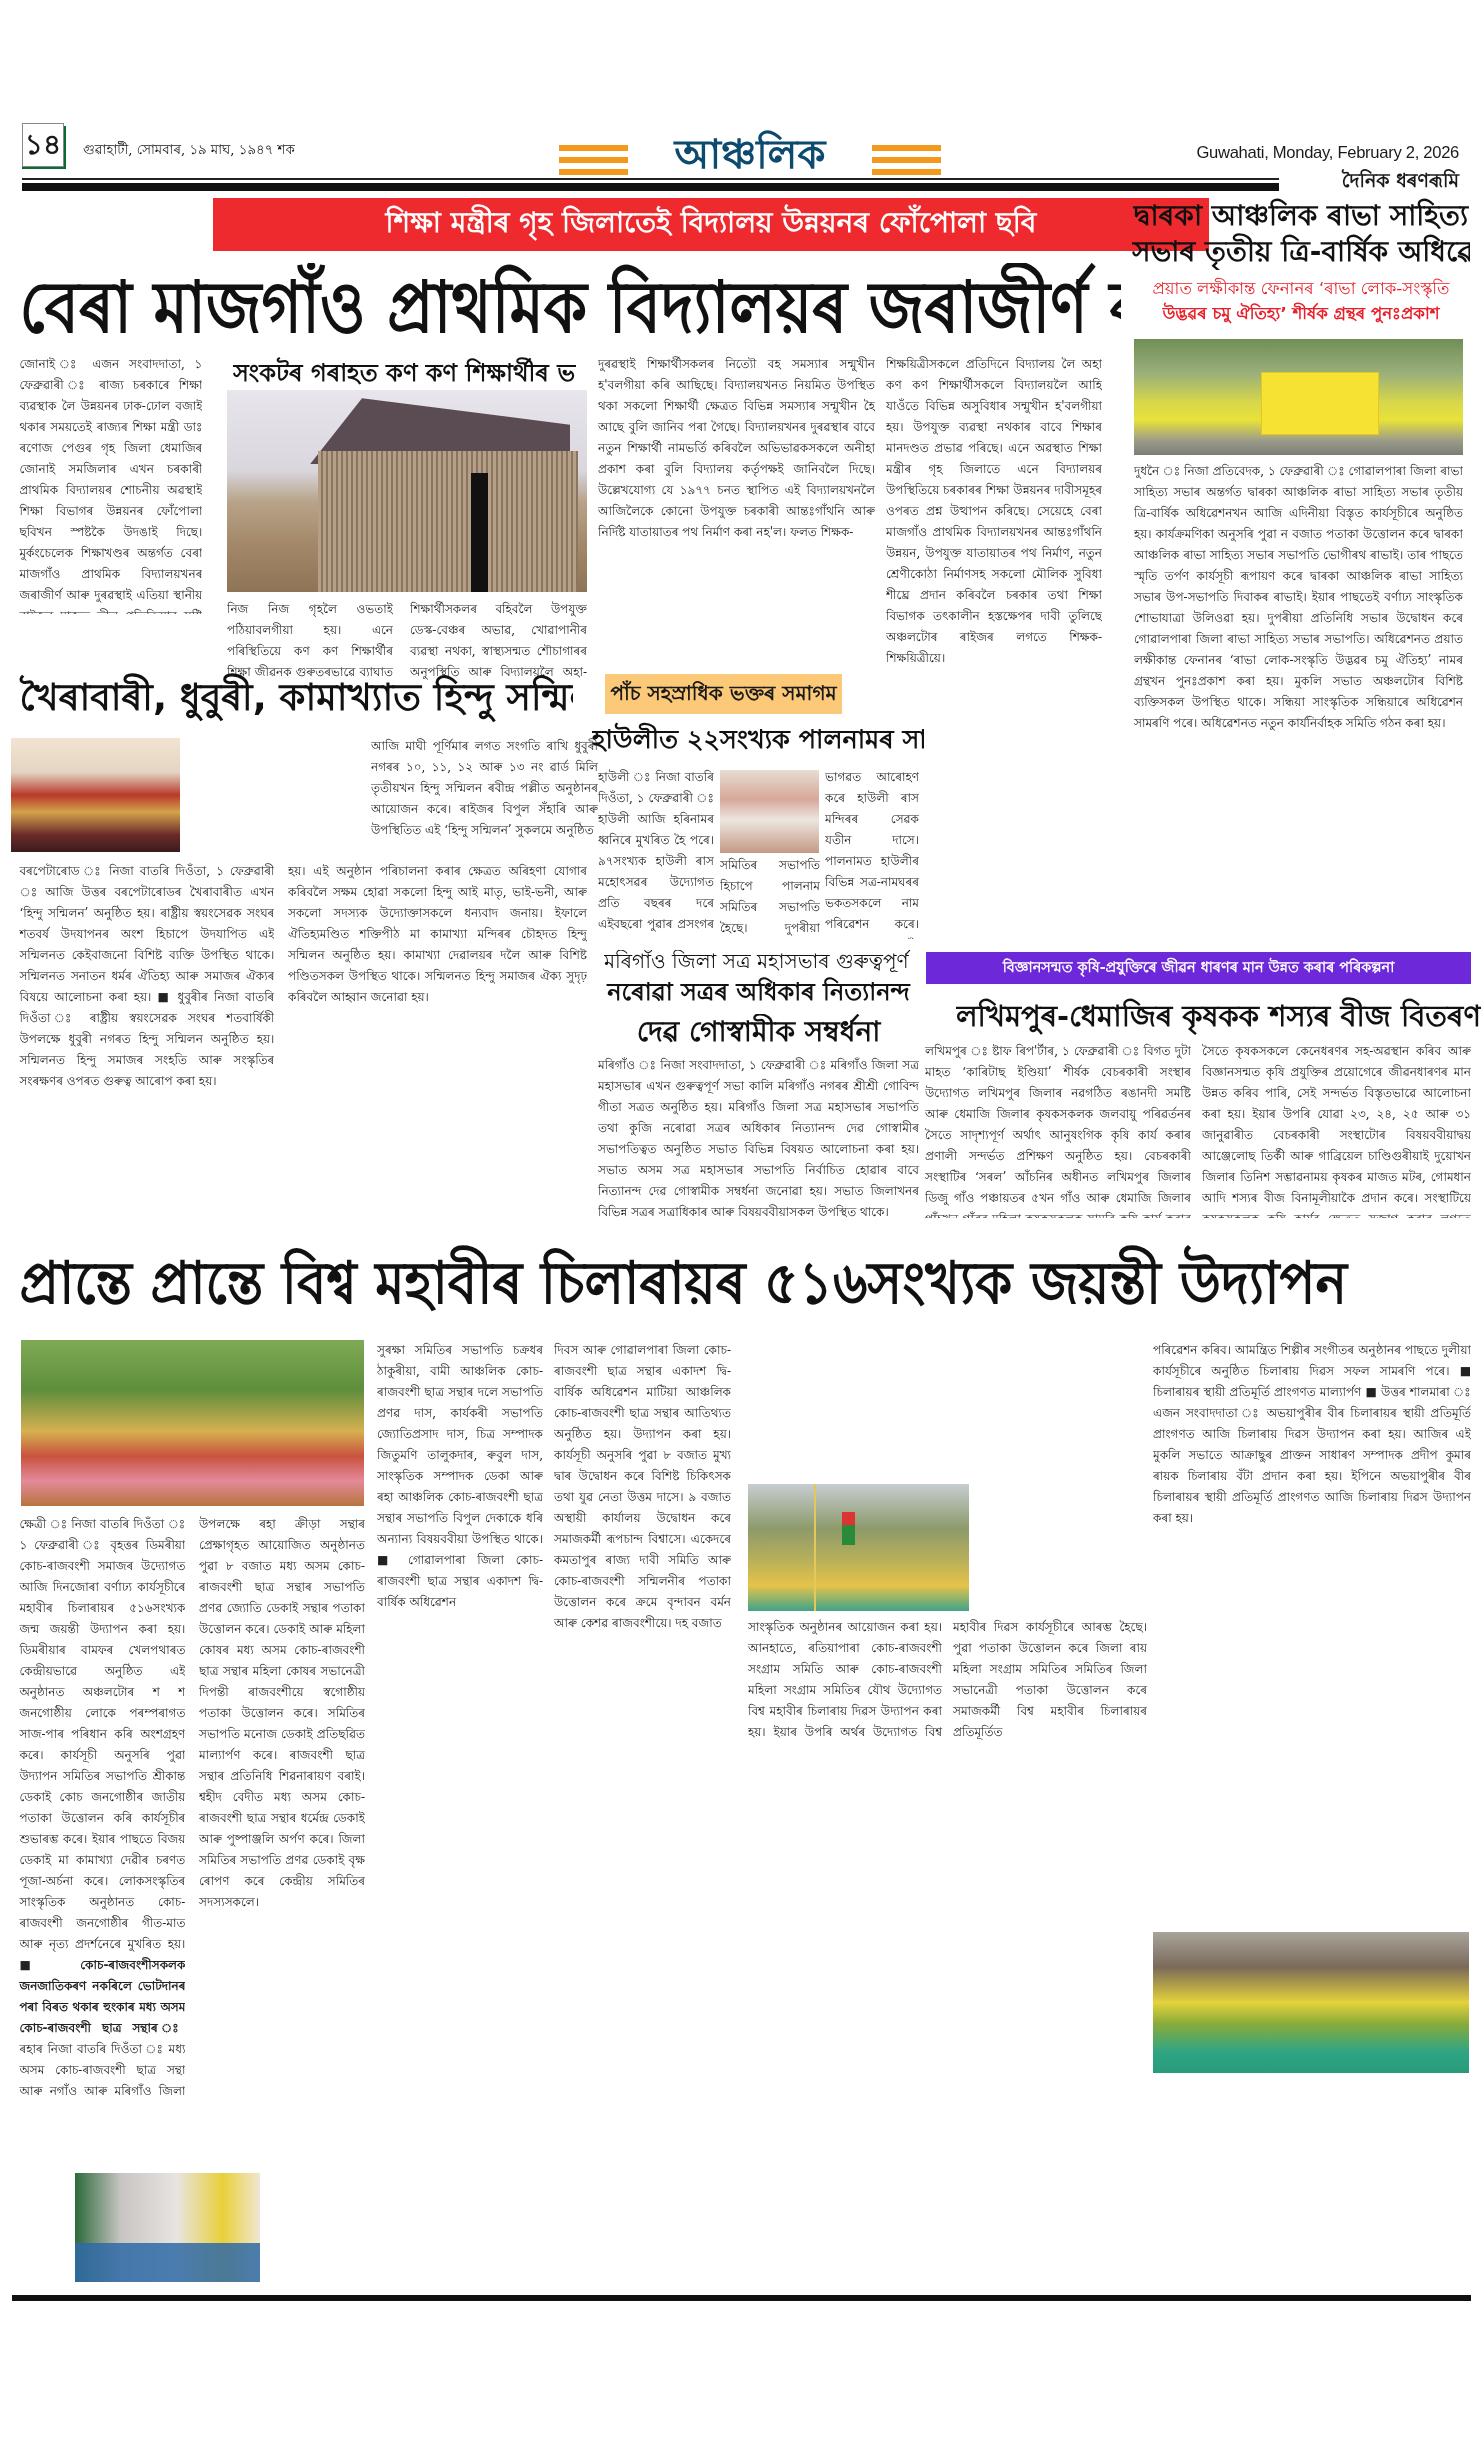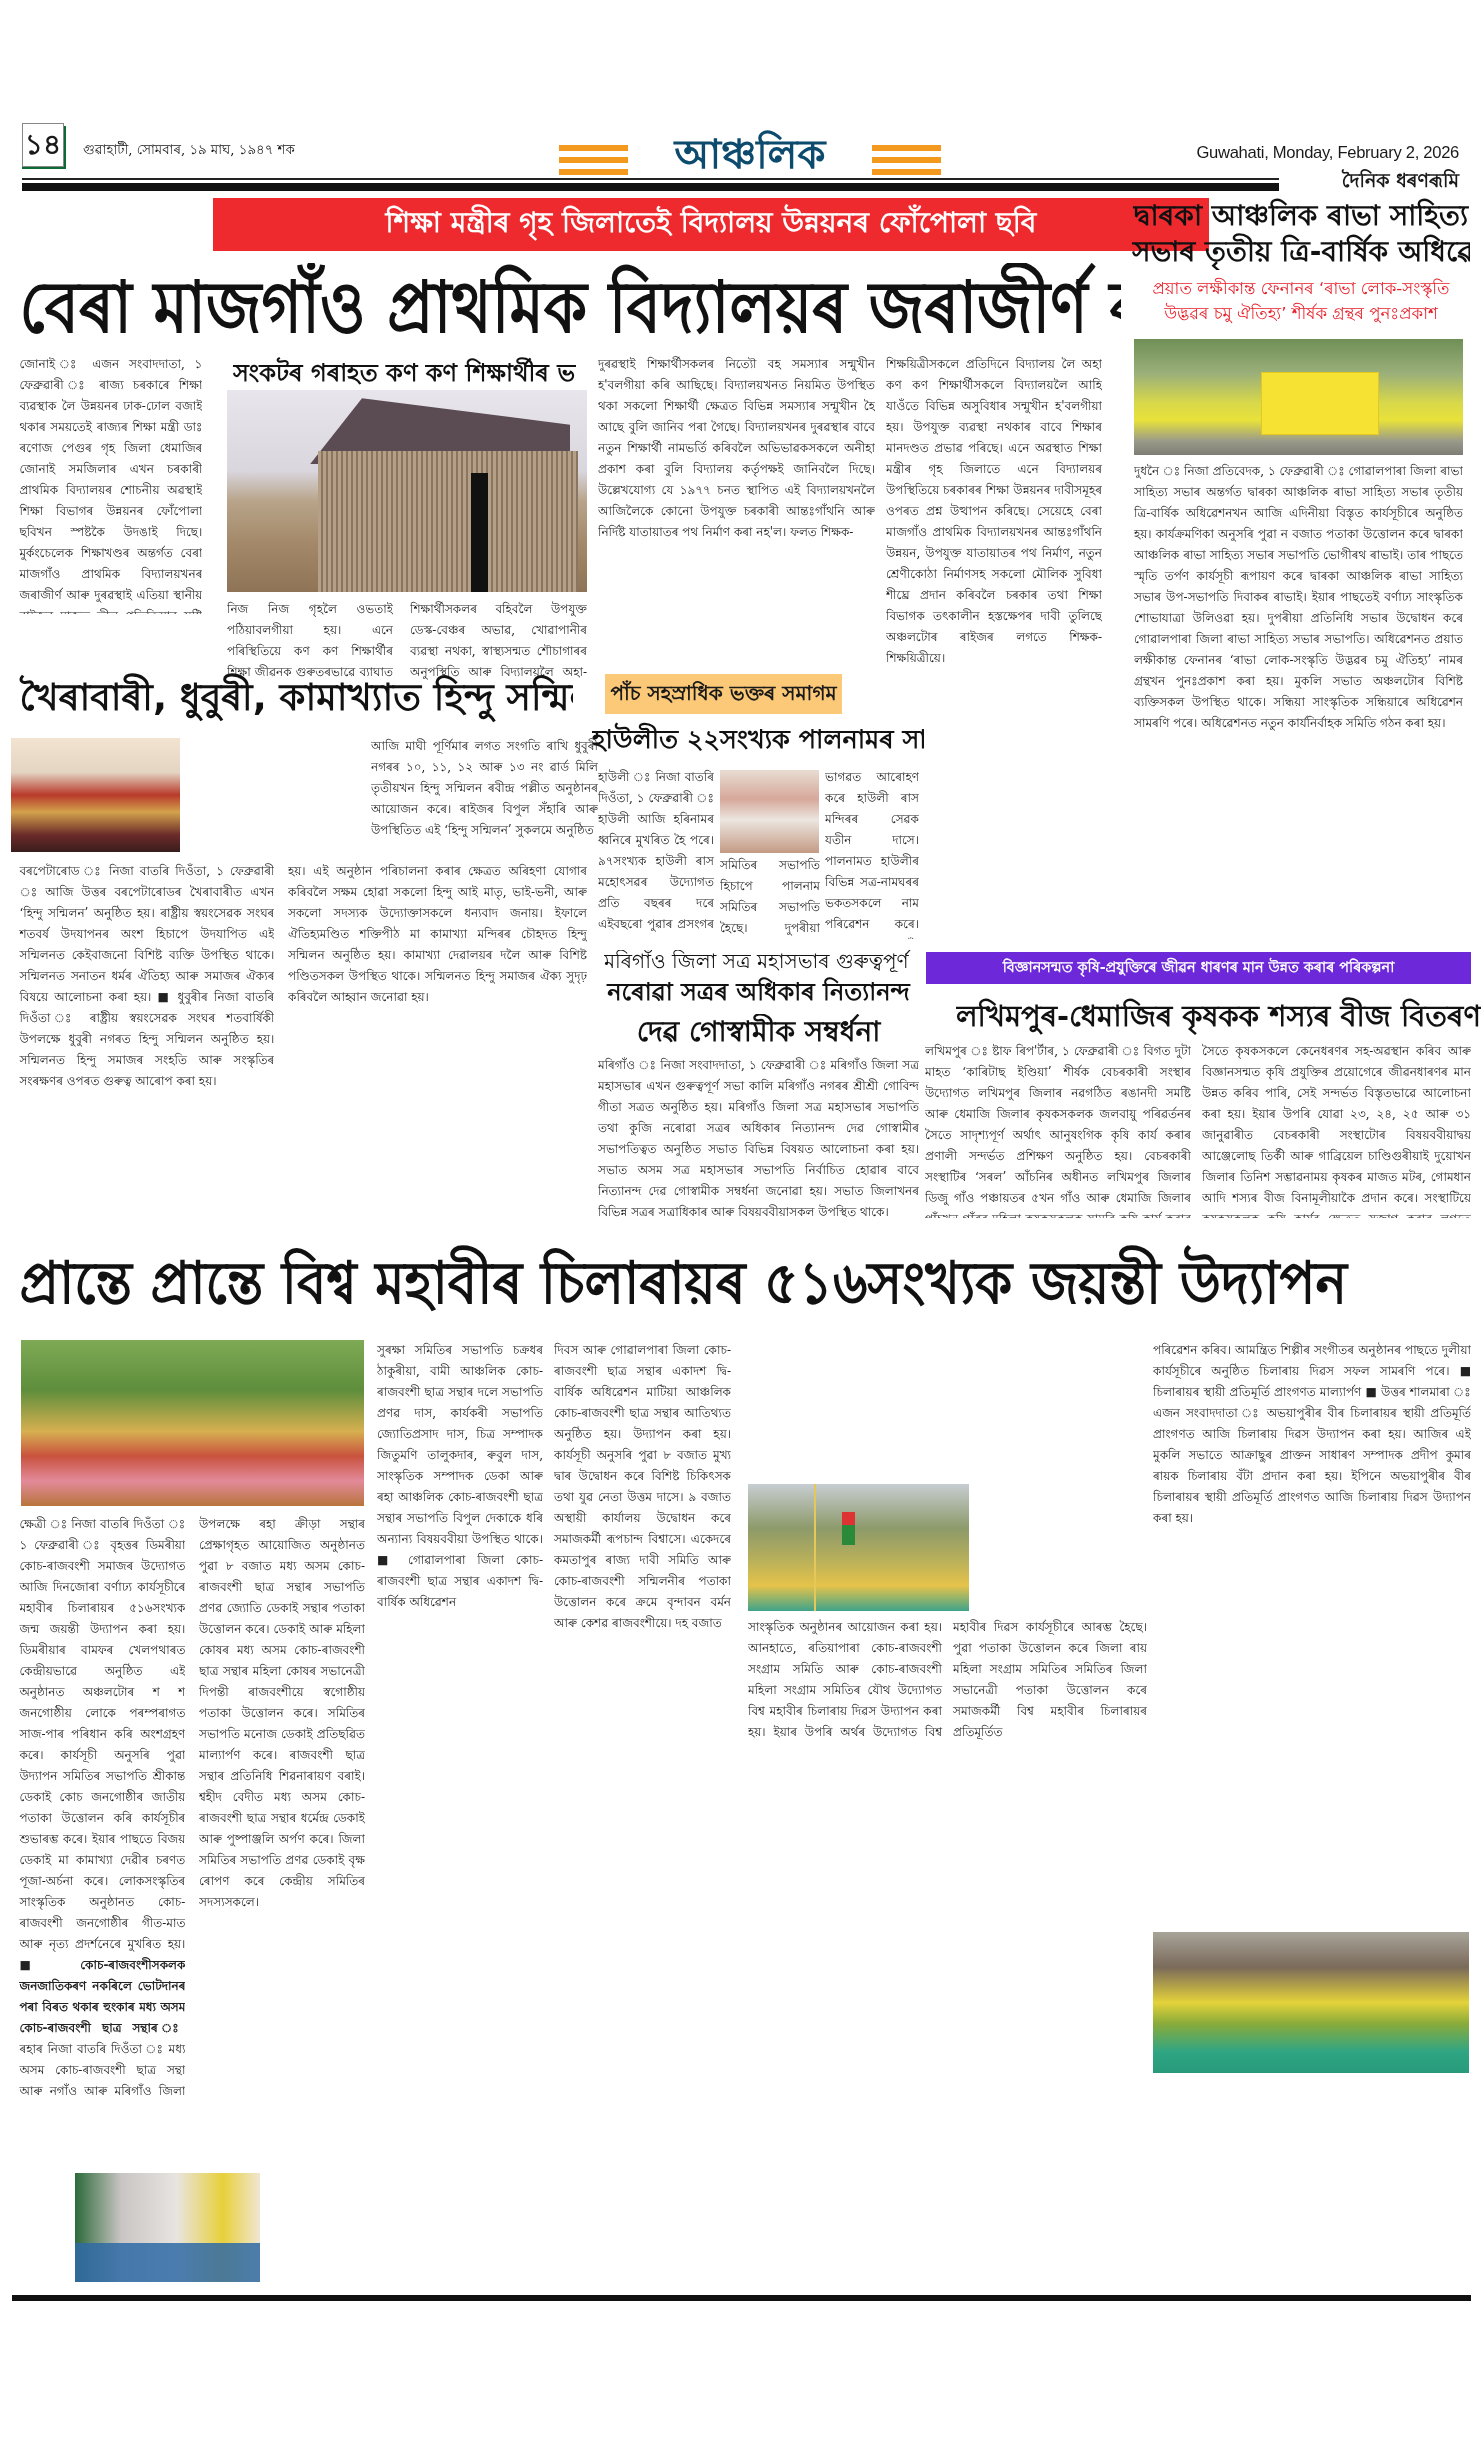--- a/index.html
+++ b/index.html
@@ -60,21 +60,21 @@
   <div style="position:absolute;left:244px;top:83px;width:16.6px;height:119px;background:#111;"></div>
 </div>
 <div class="abs txt" style="left:227px;top:599px;width:166px;height:86px;"><span>নিজ নিজ গৃহলৈ ওভতাই পঠিয়াবলগীয়া হয়। এনে পৰিস্থিতিয়ে কণ কণ শিক্ষাৰ্থীৰ শিক্ষা জীৱনক গুৰুতৰভাৱে ব্যাঘাত জন্মিছে। ইয়াৰ উপৰি বিদ্যালয়খনত</span></div>
 <div class="abs txt" style="left:410px;top:599px;width:177px;height:86px;"><span>শিক্ষাৰ্থীসকলৰ বহিবলৈ উপযুক্ত ডেস্ক-বেঞ্চৰ অভাৱ, খোৱাপানীৰ ব্যৱস্থা নথকা, স্বাস্থ্যসন্মত শৌচাগাৰৰ অনুপস্থিতি আৰু বিদ্যালয়লৈ অহা-যোৱাৰ বাট-পথৰ</span></div>
 <div class="abs txt" style="left:598px;top:288px;width:277px;height:399px;padding-top:66px;box-sizing:border-box;"><span>দুৰৱস্থাই শিক্ষাৰ্থীসকলৰ নিত্যৌ বহ সমস্যাৰ সন্মুখীন হ'বলগীয়া কৰি আছিছে। বিদ্যালয়খনত নিয়মিত উপস্থিত থকা সকলো শিক্ষাৰ্থী ক্ষেত্ৰত বিভিন্ন সমস্যাৰ সন্মুখীন হৈ আছে বুলি জানিব পৰা গৈছে। বিদ্যালয়খনৰ দুৰৱস্থাৰ বাবে নতুন শিক্ষাৰ্থী নামভৰ্তি কৰিবলৈ অভিভাৱকসকলে অনীহা প্ৰকাশ কৰা বুলি বিদ্যালয় কৰ্তৃপক্ষই জানিবলৈ দিছে। উল্লেখযোগ্য যে ১৯৭৭ চনত স্থাপিত এই বিদ্যালয়খনলৈ আজিলৈকে কোনো উপযুক্ত চৰকাৰী আন্তঃগাঁথনি আৰু নিৰ্দিষ্ট যাতায়াতৰ পথ নিৰ্মাণ কৰা নহ'ল। ফলত শিক্ষক-</span></div>
 <div class="abs txt" style="left:886px;top:354px;width:216px;height:332px;"><span>শিক্ষয়িত্ৰীসকলে প্ৰতিদিনে বিদ্যালয় লৈ অহা কণ কণ শিক্ষাৰ্থীসকলে বিদ্যালয়লৈ আহি যাওঁতে বিভিন্ন অসুবিধাৰ সন্মুখীন হ'বলগীয়া হয়। উপযুক্ত ব্যৱস্থা নথকাৰ বাবে শিক্ষাৰ মানদণ্ডত প্ৰভাৱ পৰিছে। এনে অৱস্থাত শিক্ষা মন্ত্ৰীৰ গৃহ জিলাতে এনে বিদ্যালয়ৰ উপস্থিতিয়ে চৰকাৰৰ শিক্ষা উন্নয়নৰ দাবীসমূহৰ ওপৰত প্ৰশ্ন উত্থাপন কৰিছে। সেয়েহে বেৰা মাজগাঁও প্ৰাথমিক বিদ্যালয়খনৰ আন্তঃগাঁথনি উন্নয়ন, উপযুক্ত যাতায়াতৰ পথ নিৰ্মাণ, নতুন শ্ৰেণীকোঠা নিৰ্মাণসহ সকলো মৌলিক সুবিধা শীঘ্ৰে প্ৰদান কৰিবলৈ চৰকাৰ তথা শিক্ষা বিভাগক তৎকালীন হস্তক্ষেপৰ দাবী তুলিছে অঞ্চলটোৰ ৰাইজৰ লগতে শিক্ষক-শিক্ষয়িত্ৰীয়ে।</span></div>
 
 <div class="abs hl" style="left:1132px;top:197px;width:338px;text-align:center;font-size:28px;line-height:37px;">দ্বাৰকা আঞ্চলিক ৰাভা সাহিত্য</div>
 <div class="abs hl" style="left:1132px;top:233px;width:338px;text-align:center;font-size:28px;line-height:37px;">সভাৰ তৃতীয় ত্ৰি-বাৰ্ষিক অধিৱেশন</div>
 <div class="abs hl" style="left:1132px;top:277px;width:338px;text-align:center;font-size:16.6px;line-height:23px;color:#E8202A;font-weight:normal;">প্ৰয়াত লক্ষীকান্ত ফেনানৰ ‘ৰাভা লোক-সংস্কৃতি</div>
-<div class="abs hl" style="left:1132px;top:302px;width:338px;text-align:center;font-size:16.6px;line-height:23px;color:#E8202A;font-weight:normal;">উদ্ভৱৰ চমু ঐতিহ্য’ শীৰ্ষক গ্ৰন্থৰ পুনঃপ্ৰকাশ</div>
+<div class="abs hl" style="left:1132px;top:302px;width:338px;text-align:center;font-size:16.6px;line-height:23px;color:#E8202A;font-weight:bold;">উদ্ভৱৰ চমু ঐতিহ্য’ শীৰ্ষক গ্ৰন্থৰ পুনঃপ্ৰকাশ</div>
 <div class="abs photo" style="left:1134px;top:339px;width:329px;height:116px;background:linear-gradient(180deg,#6f8f56 0%,#9bb07a 30%,#d8d84a 55%,#e8e23a 70%,#9a9a8a 88%,#7d7d74 100%);" title="rabha-procession-photo">
   <div style="position:absolute;left:127px;top:33px;width:116px;height:61px;background:#f5e232;border:1.1px solid #e3c820;"></div>
 </div>
 <div class="abs txt" style="left:1134px;top:461px;width:329px;height:426px;"><span>দুধনৈ ঃ নিজা প্ৰতিবেদক, ১ ফেব্ৰুৱাৰী ঃ গোৱালপাৰা জিলা ৰাভা সাহিত্য সভাৰ অন্তৰ্গত দ্বাৰকা আঞ্চলিক ৰাভা সাহিত্য সভাৰ তৃতীয় ত্ৰি-বাৰ্ষিক অধিৱেশনখন আজি এদিনীয়া বিস্তৃত কাৰ্যসূচীৰে অনুষ্ঠিত হয়। কাৰ্যক্ৰমণিকা অনুসৰি পুৱা ন বজাত পতাকা উত্তোলন কৰে দ্বাৰকা আঞ্চলিক ৰাভা সাহিত্য সভাৰ সভাপতি ভোগীৰথ ৰাভাই। তাৰ পাছতে স্মৃতি তৰ্পণ কাৰ্যসূচী ৰূপায়ণ কৰে দ্বাৰকা আঞ্চলিক ৰাভা সাহিত্য সভাৰ উপ-সভাপতি দিবাকৰ ৰাভাই। ইয়াৰ পাছতেই বৰ্ণাঢ্য সাংস্কৃতিক শোভাযাত্ৰা উলিওৱা হয়। দুপৰীয়া প্ৰতিনিধি সভাৰ উদ্বোধন কৰে গোৱালপাৰা জিলা ৰাভা সাহিত্য সভাৰ সভাপতি। অধিৱেশনত প্ৰয়াত লক্ষীকান্ত ফেনানৰ ‘ৰাভা লোক-সংস্কৃতি উদ্ভৱৰ চমু ঐতিহ্য’ নামৰ গ্ৰন্থখন পুনঃপ্ৰকাশ কৰা হয়। মুকলি সভাত অঞ্চলটোৰ বিশিষ্ট ব্যক্তিসকল উপস্থিত থাকে। সন্ধিয়া সাংস্কৃতিক সন্ধিয়াৰে অধিৱেশন সামৰণি পৰে। অধিৱেশনত নতুন কাৰ্যনিৰ্বাহক সমিতি গঠন কৰা হয়।</span></div>
 
 <div class="abs hl" style="left:19.4px;top:673px;width:554px;font-size:37px;line-height:50px;">খৈৰাবাৰী, ধুবুৰী, কামাখ্যাত হিন্দু সন্মিলন</div>
 <div class="abs photo" style="left:11px;top:738px;width:169px;height:114px;background:linear-gradient(180deg,#f3e4d2 0%,#e4d5c3 30%,#b83a2a 50%,#d3a24c 65%,#6b2b2a 85%,#3a1c1c 100%);" title="hindu-sammilan-stage-photo"></div>
 <div class="abs txt" style="left:371px;top:736px;width:227px;height:127px;"><span>আজি মাঘী পূৰ্ণিমাৰ লগত সংগতি ৰাখি ধুবুৰী নগৰৰ ১০, ১১, ১২ আৰু ১৩ নং ৱাৰ্ড মিলি তৃতীয়খন হিন্দু সন্মিলন ৰবীন্দ্ৰ পল্লীত অনুষ্ঠানৰ আয়োজন কৰে। ৰাইজৰ বিপুল সঁহাৰি আৰু উপস্থিতিত এই ‘হিন্দু সন্মিলন’ সুকলমে অনুষ্ঠিত</span></div>
 <div class="abs txt" style="left:19.4px;top:861px;width:255px;height:360px;"><span>বৰপেটাৰোড ঃ নিজা বাতৰি দিওঁতা, ১ ফেব্ৰুৱাৰী ঃ আজি উত্তৰ বৰপেটাৰোডৰ খৈৰাবাৰীত এখন ‘হিন্দু সন্মিলন’ অনুষ্ঠিত হয়। ৰাষ্ট্ৰীয় স্বয়ংসেৱক সংঘৰ শতবৰ্ষ উদযাপনৰ অংশ হিচাপে উদযাপিত এই সন্মিলনত কেইবাজনো বিশিষ্ট ব্যক্তি উপস্থিত থাকে। সন্মিলনত সনাতন ধৰ্মৰ ঐতিহ্য আৰু সমাজৰ ঐক্যৰ বিষয়ে আলোচনা কৰা হয়। ■ ধুবুৰীৰ নিজা বাতৰি দিওঁতা ঃ ৰাষ্ট্ৰীয় স্বয়ংসেৱক সংঘৰ শতবাৰ্ষিকী উপলক্ষে ধুবুৰী নগৰত হিন্দু সন্মিলন অনুষ্ঠিত হয়। সন্মিলনত হিন্দু সমাজৰ সংহতি আৰু সংস্কৃতিৰ সংৰক্ষণৰ ওপৰত গুৰুত্ব আৰোপ কৰা হয়।</span></div>
 <div class="abs txt" style="left:147px;top:861px;width:0;height:0;"></div>

